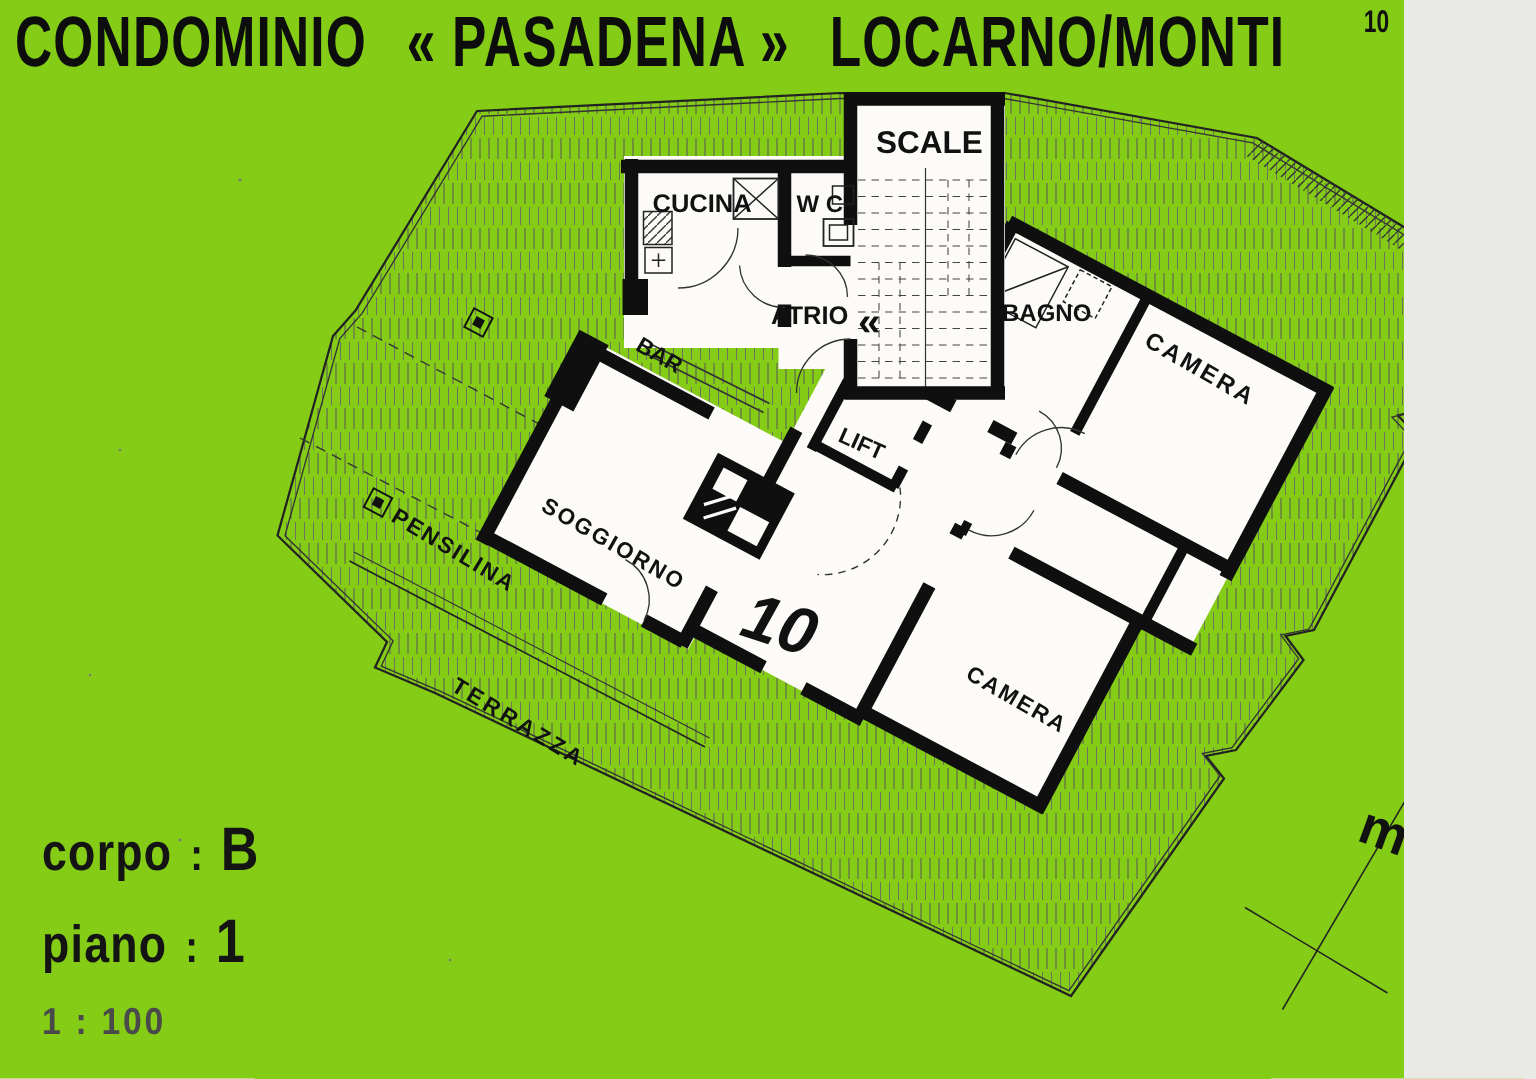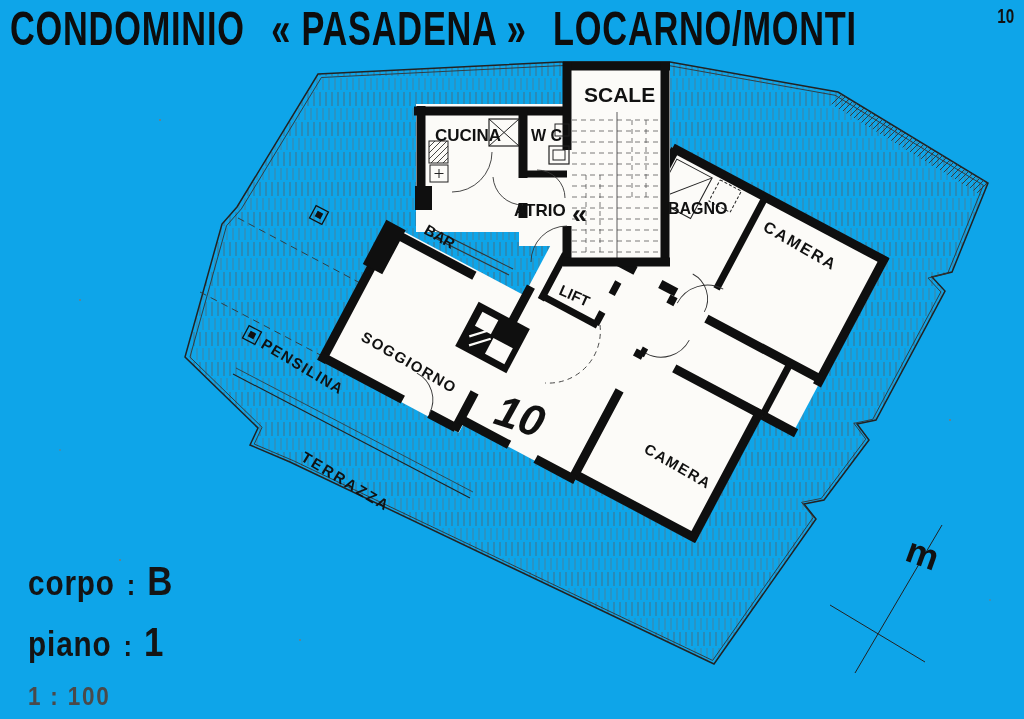--- a/index.html
+++ b/index.html
@@ -1,25 +1,25 @@
 <!DOCTYPE html>
 <html><head>
 <meta charset="utf-8">
 <style>
   html,body{margin:0;padding:0;width:1024px;height:719px;overflow:hidden;
     background:#e9e9e6;font-family:"Liberation Sans",sans-serif;}
-  .page{position:relative;width:1024px;height:719px;background:#0ea5e9;overflow:hidden;}
+  .page{position:relative;width:936px;height:719px;background:#84cc16;overflow:hidden;}
   
   .titlebar{position:absolute;left:10px;top:2px;display:flex;gap:34px;
     transform:scale(0.78,1.08);transform-origin:left top;white-space:nowrap;}
   .titlebar span{font-size:44px;font-weight:bold;color:#0d0d0d;letter-spacing:1px;}
   .pagenum{position:absolute;right:10px;top:4px;font-size:19px;font-weight:bold;color:#111;
     transform:scale(0.8,1.1);transform-origin:right top;}
   
-  .legend{position:absolute;left:28px;top:558px;color:#141414;}
+  .legend{position:absolute;left:28px;top:543px;color:#141414;}
   .legrow{display:flex;align-items:baseline;gap:14px;margin-bottom:14px;
     transform:scale(0.85,1);transform-origin:left top;}
   .legrow .lab{font-size:35px;font-weight:600;letter-spacing:1px;}
   .legrow .col{font-size:30px;font-weight:700;}
   .legrow .val{font-size:41px;font-weight:bold;}
   .scaleline{font-size:25px;font-weight:700;color:#4a4a4a;margin-top:16px;
     transform:scale(0.9,1);transform-origin:left top;letter-spacing:2px;}
   svg{position:absolute;left:0;top:0;}
   svg text{font-family:"Liberation Sans",sans-serif;fill:#111;}
   .rl{font-weight:700;}

